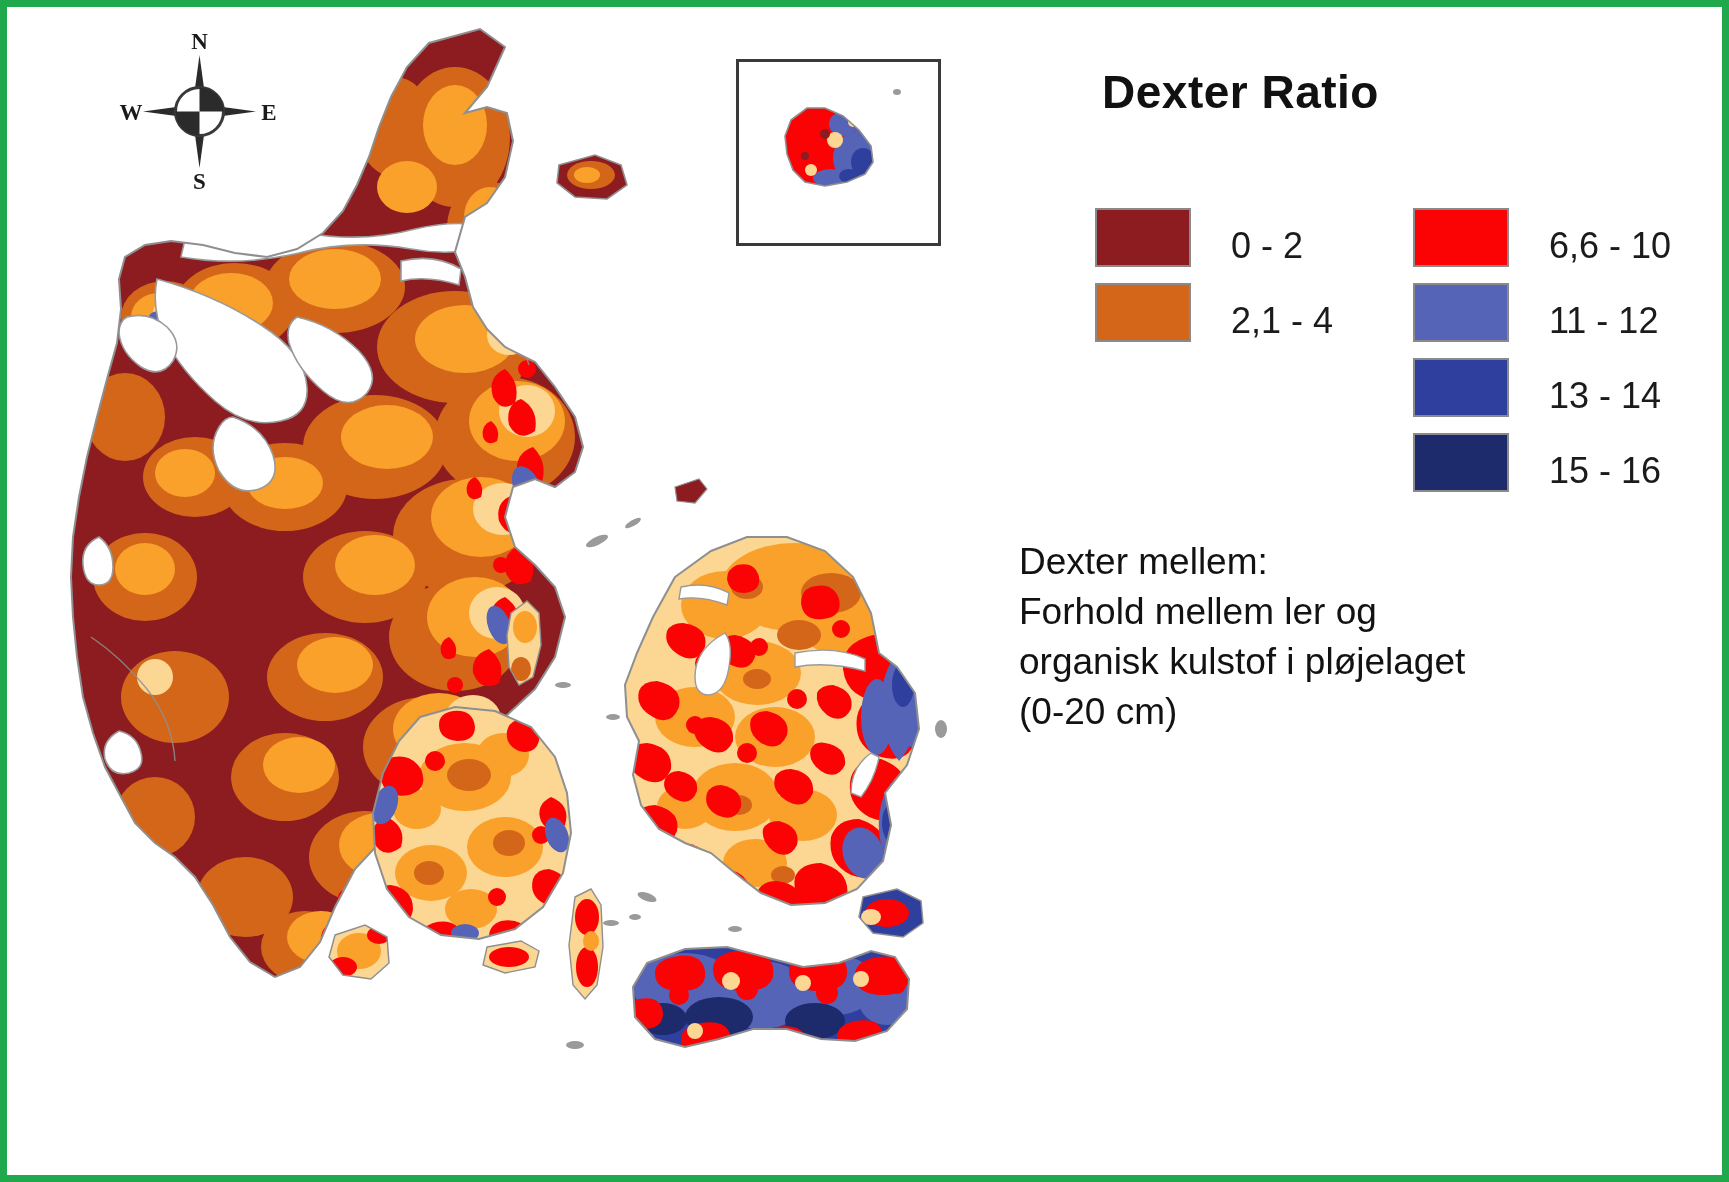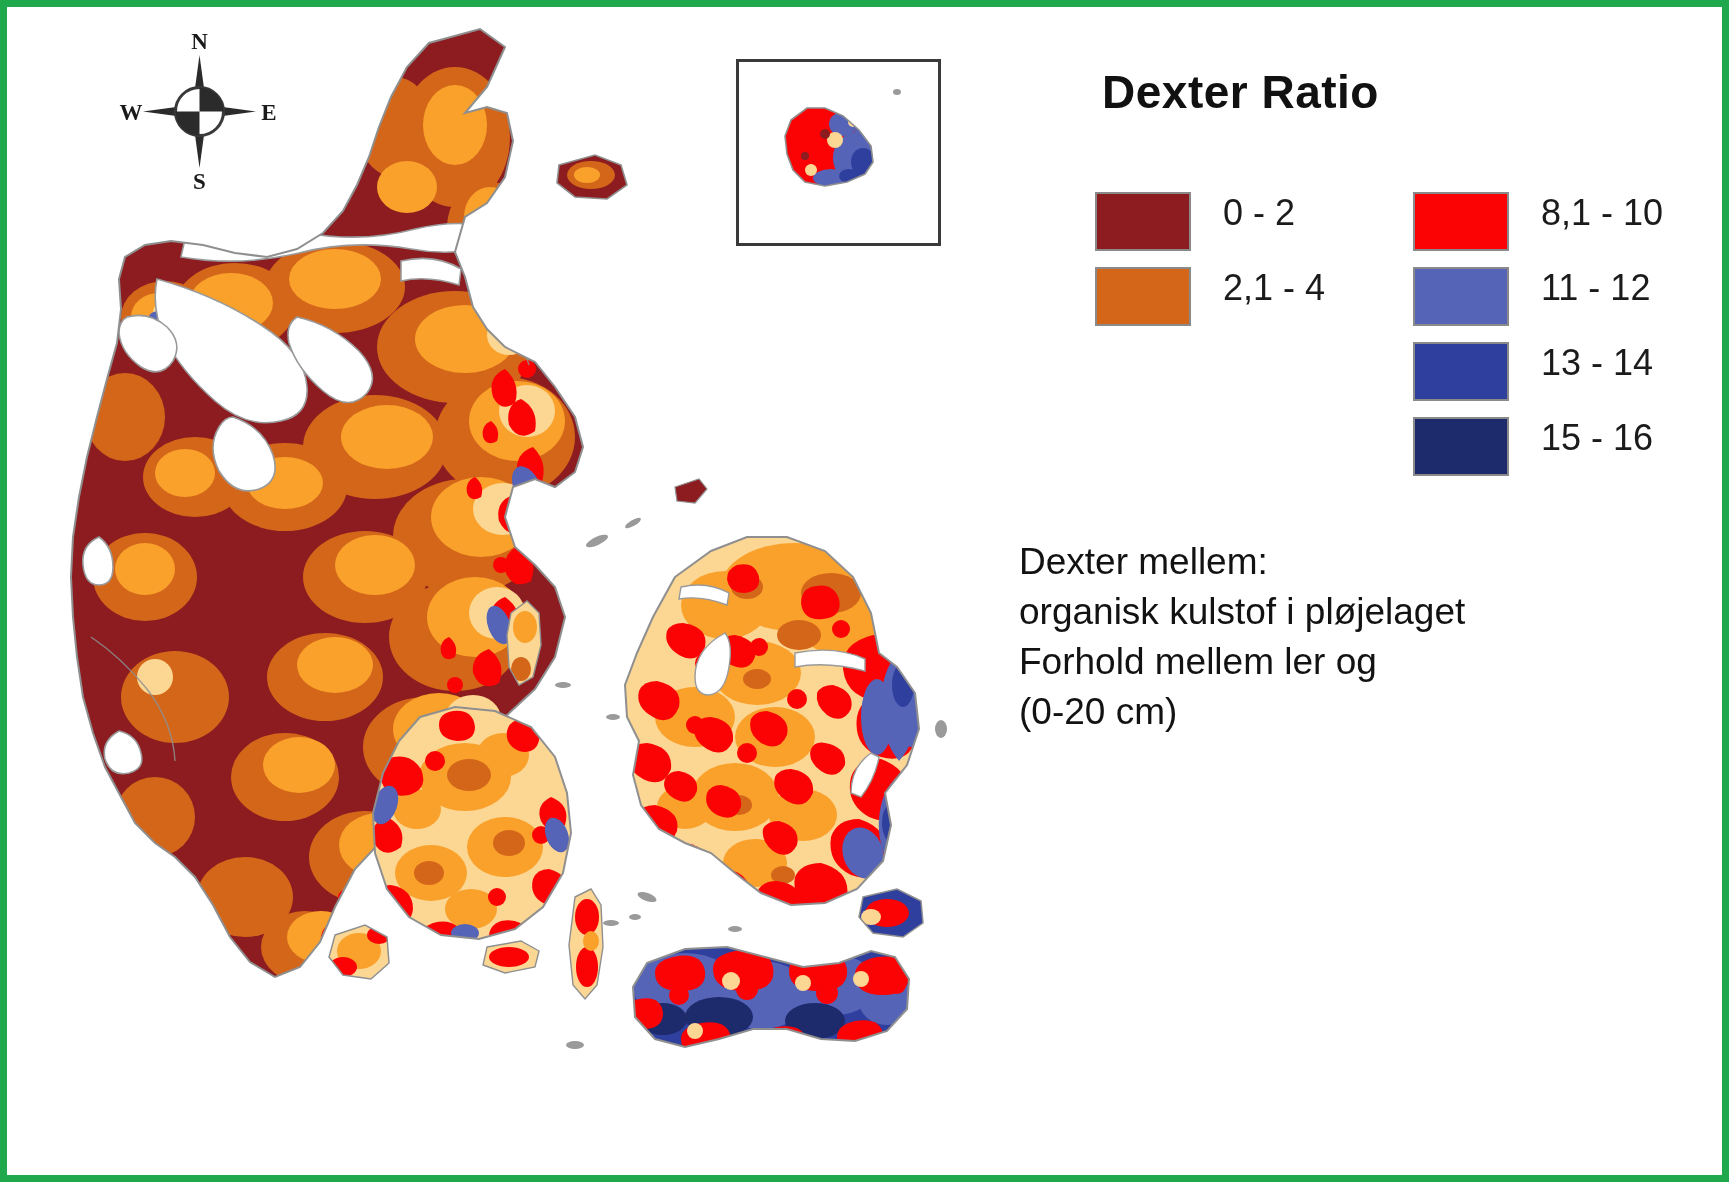--- a/index.html
+++ b/index.html
@@ -35,21 +35,21 @@
   #legend-title{
     position:absolute;left:95px;top:28px;
     font-size:46px;font-weight:bold;letter-spacing:0.5px;color:#111;
     white-space:nowrap;
   }
   .legend-cols{position:absolute;left:88px;top:155px;width:620px;}
   .legend-col{position:absolute;top:0;}
   .legend-col.left{left:0;}
   .legend-col.right{left:318px;}
   .legend-row{
-    display:flex;align-items:flex-start;height:75px;
+    display:flex;align-items:flex-end;height:75px;gap:8px;
   }
   .swatch{
     width:96px;height:59px;box-sizing:border-box;
     border:2px solid #8a8a8a;flex:0 0 auto;
   }
   .legend-label{
     margin-left:32px;font-size:36px;color:#1b1b1b;white-space:nowrap;
   }
 
   
@@ -537,39 +537,39 @@
         </div>
         <div class="legend-row">
           <div class="swatch" style="background:#d4661a"></div>
           <div class="legend-label">2,1 - 4</div>
         </div>
       </div>
 
       <div class="legend-col right">
         <div class="legend-row">
           <div class="swatch" style="background:#fb0304"></div>
-          <div class="legend-label">8,1 - 10</div>
+          <div class="legend-label">6,6 - 10</div>
         </div>
         <div class="legend-row">
           <div class="swatch" style="background:#5664b8"></div>
           <div class="legend-label">11 - 12</div>
         </div>
         <div class="legend-row">
           <div class="swatch" style="background:#2f3f9e"></div>
           <div class="legend-label">13 - 14</div>
         </div>
         <div class="legend-row">
           <div class="swatch" style="background:#1d2a6b"></div>
           <div class="legend-label">15 - 16</div>
         </div>
       </div>
 
     </div>
   </div>
 
   <div id="description">
     <div>Dexter mellem:</div>
+    <div>Forhold mellem ler og</div>
     <div>organisk kulstof i pløjelaget</div>
-    <div>Forhold mellem ler og</div>
     <div>(0-20 cm)</div>
   </div>
 
 </div>
 
 </body></html>

